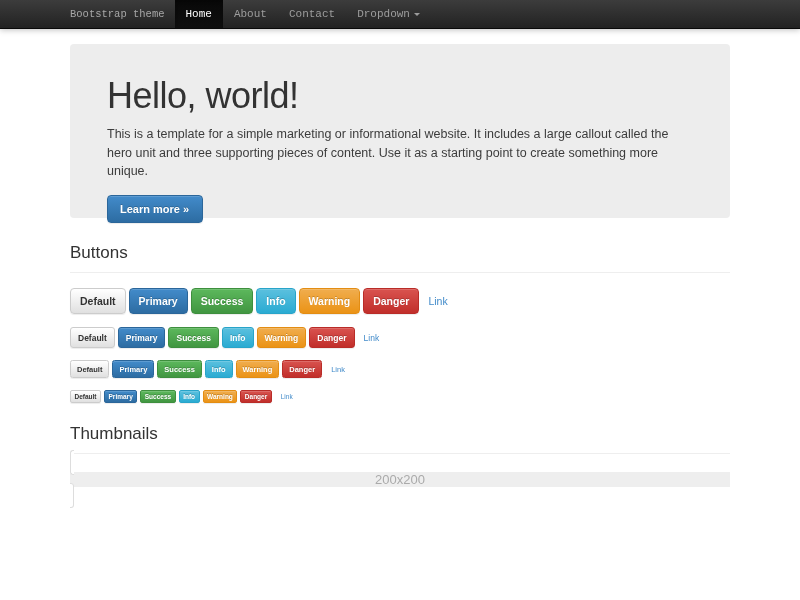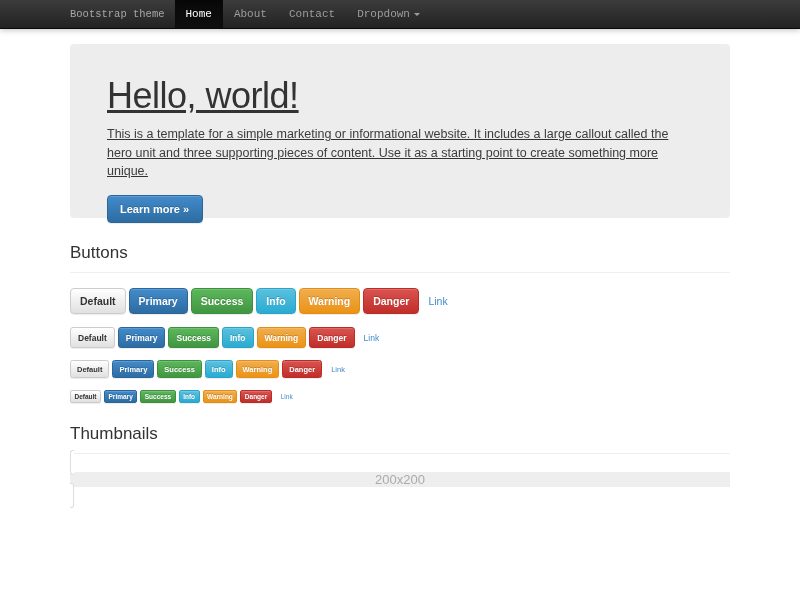--- a/index.html
+++ b/index.html
@@ -51,21 +51,20 @@
     border-top: 3.5px solid #9d9d9d;
   }
 
   
   .jumbotron {
     margin-top: 15px;
     background: #ededed;
     border-radius: 4px;
     padding: 34px 36px 24px 37px;
     height: 174px;
-    text-decoration: underline;
   }
   .jumbotron h1 {
     font-size: 36px;
     font-weight: 500;
     letter-spacing: -0.5px;
     color: #333;
     line-height: 1;
   }
   .jumbotron p {
     margin-top: 11px;

